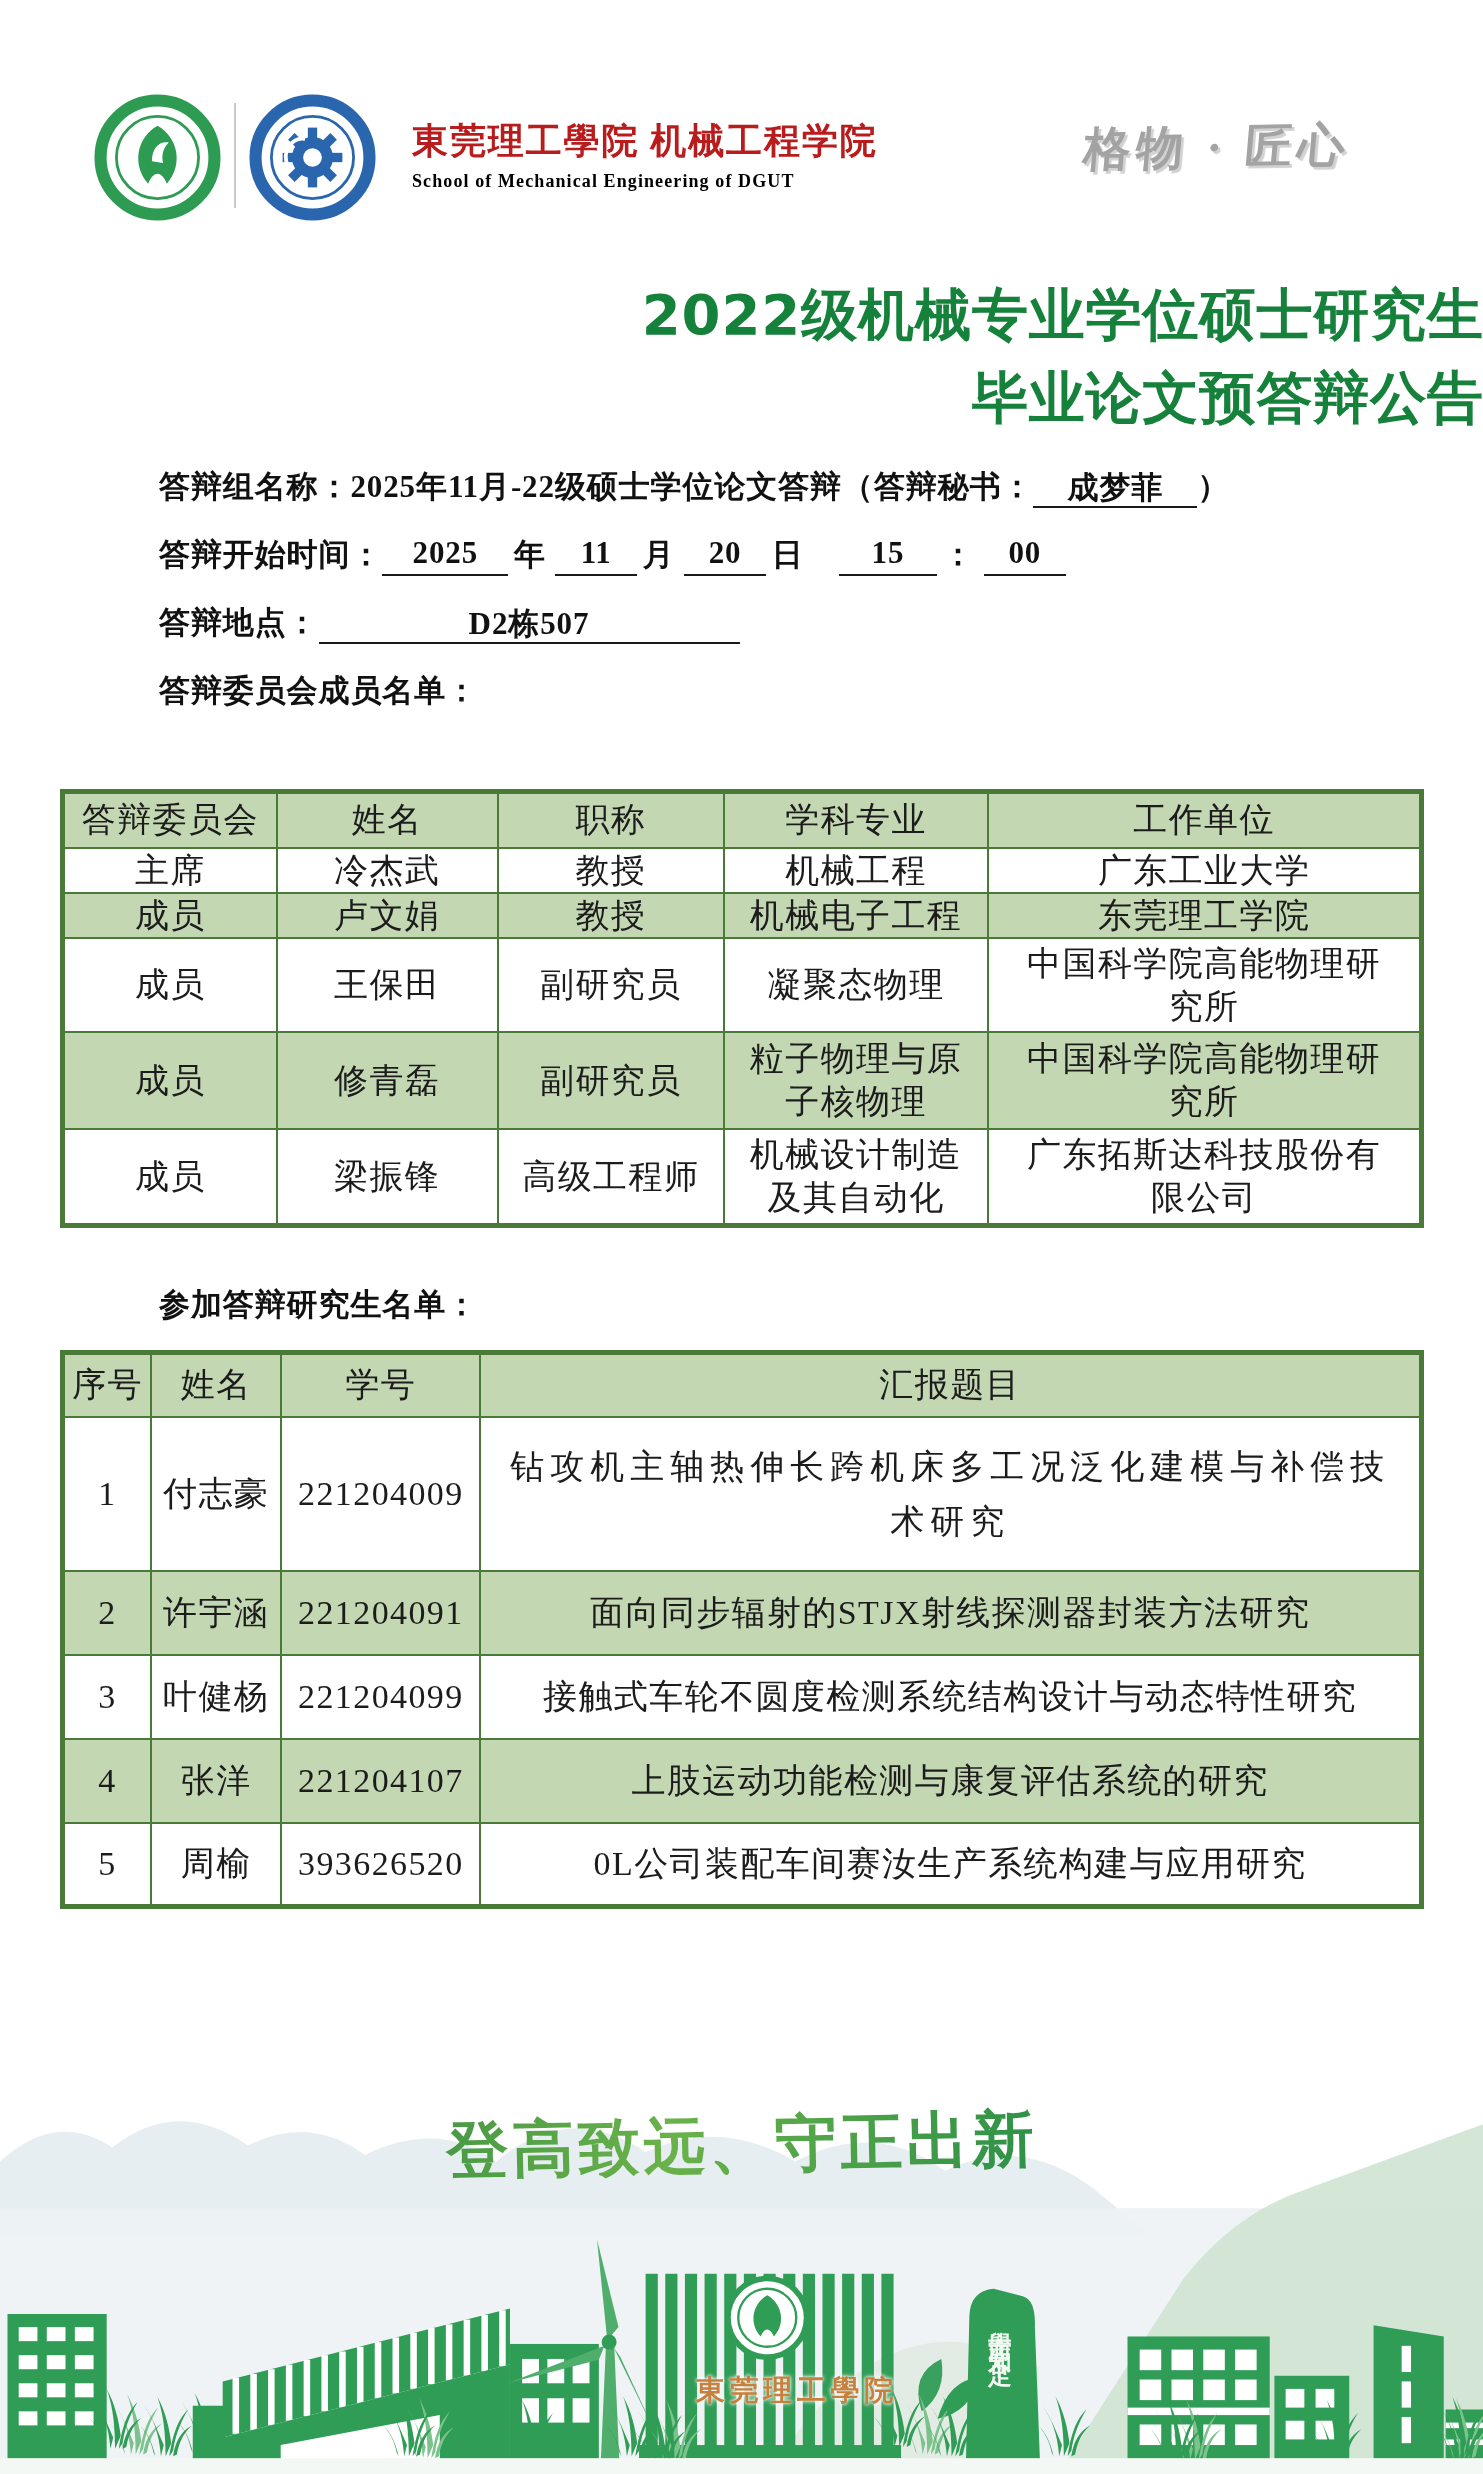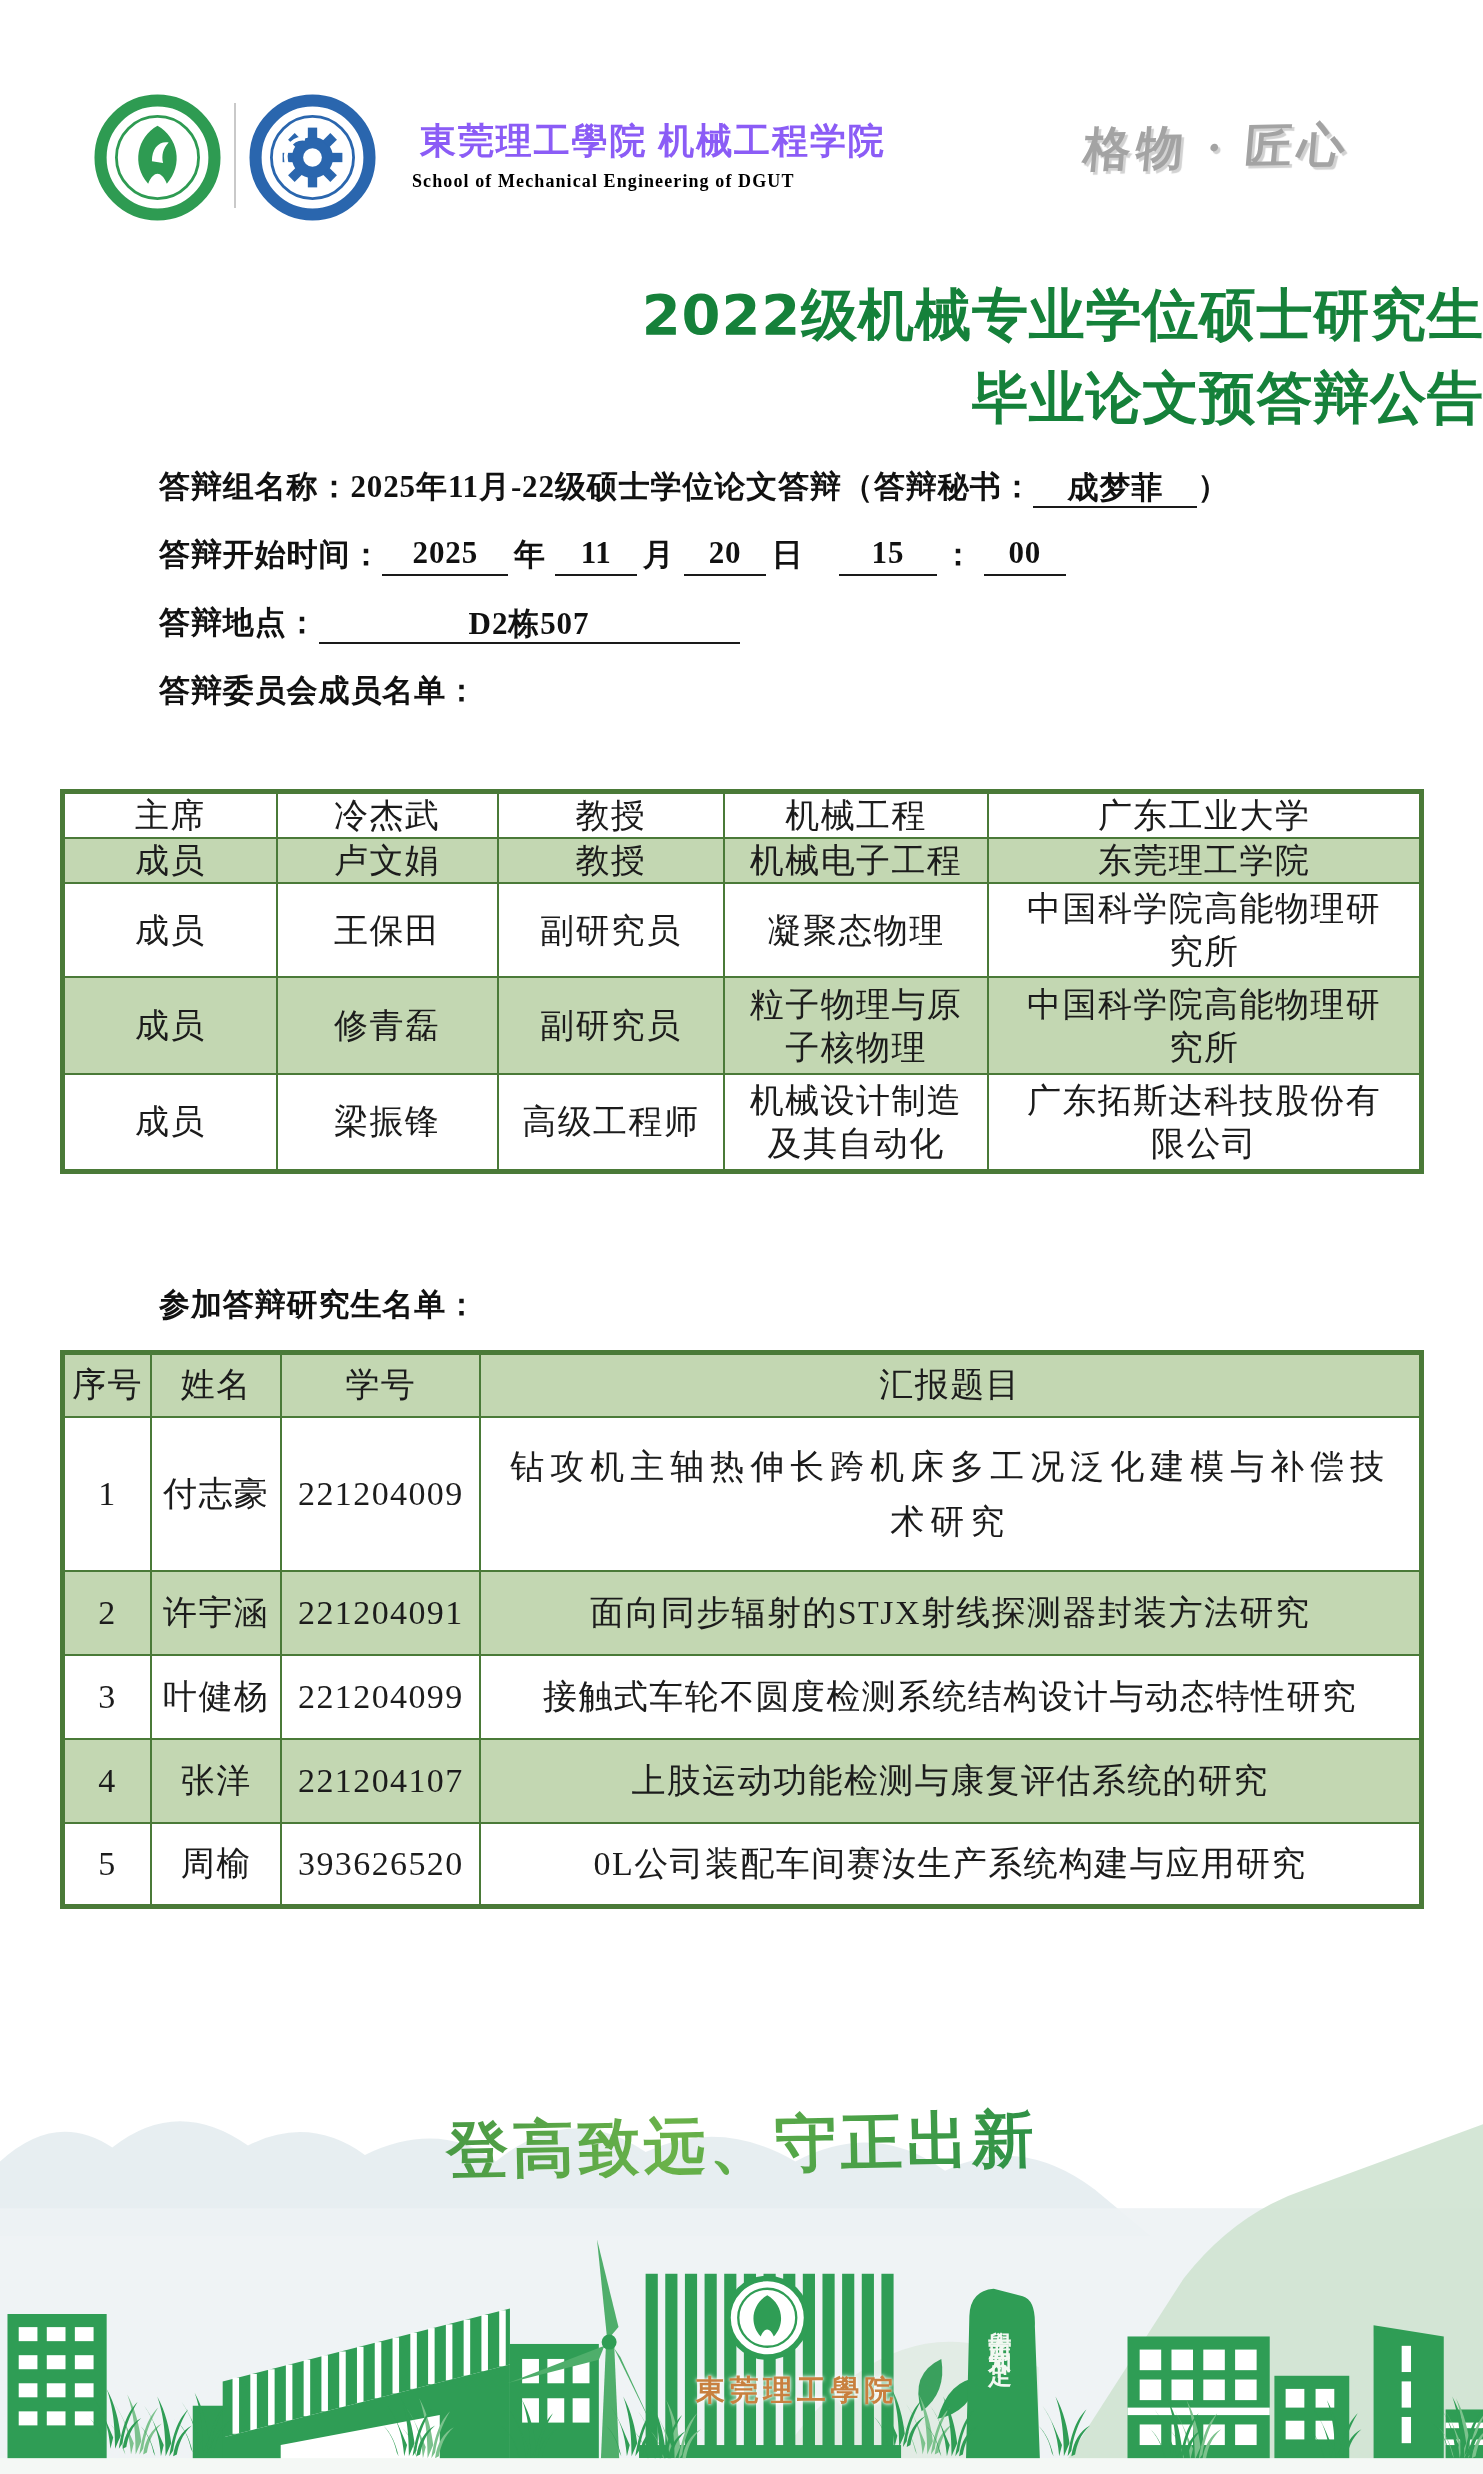--- a/index.html
+++ b/index.html
@@ -10,21 +10,21 @@
   }
 
   
   .header { position:absolute; top:86px; left:0; width:100%; height:140px; }
   .logo { position:absolute; top:7.5px; }
   .logo svg { display:block; }
   .logo-green { left:94px; }
   .logo-divider { position:absolute; left:234px; top:17px; width:1.9px; height:105px; background:#c9c9c9; }
   .logo-blue { left:249px; }
   .school-names { position:absolute; left:412px; top:34px; }
-  .school-cn { font-size:36px; font-weight:bold; letter-spacing:1.9px; color:#8b5cf6; line-height:43px;margin-left:8px; }
+  .school-cn { font-size:36px; font-weight:bold; letter-spacing:1.9px; color:#b91c1c; line-height:43px; }
   .school-en { font-size:18px; font-weight:bold; letter-spacing:1.1px; color:#000; margin-top:7.5px; }
   .motto {
     position:absolute; right:89px; top:30px; width:356px; text-align:center;
     font-size:47px; font-weight:bold; color:#a3a3a3; letter-spacing:5.6px;
     text-shadow:2.8px 2.8px 0.9px #d2d2d2; transform:skewX(-6deg) rotate(-1deg);
   }
 
   
   .title { position:absolute; top:273px; left:0; width:100%; text-align:right;
     font-family:"DejaVu Sans","Liberation Sans",sans-serif;
@@ -152,20 +152,27 @@
 
   <table class="doc-table committee">
     <colgroup>
         <col style="width:213px">
         <col style="width:220px">
         <col style="width:225px">
         <col style="width:263px">
         <col style="width:431px">
       </colgroup>
     <tbody>
+        <tr class="hh green-bg">
+      <th>答辩委员会</th>
+      <th>姓名</th>
+      <th>职称</th>
+      <th>学科专业</th>
+      <th>工作单位</th>
+    </tr>
     <tr class="r1 white-bg">
       <td>主席</td>
       <td>冷杰武</td>
       <td>教授</td>
       <td>机械工程</td>
       <td class="c5">广东工业大学</td>
     </tr>
     <tr class="r2 green-bg">
       <td>成员</td>
       <td>卢文娟</td>

